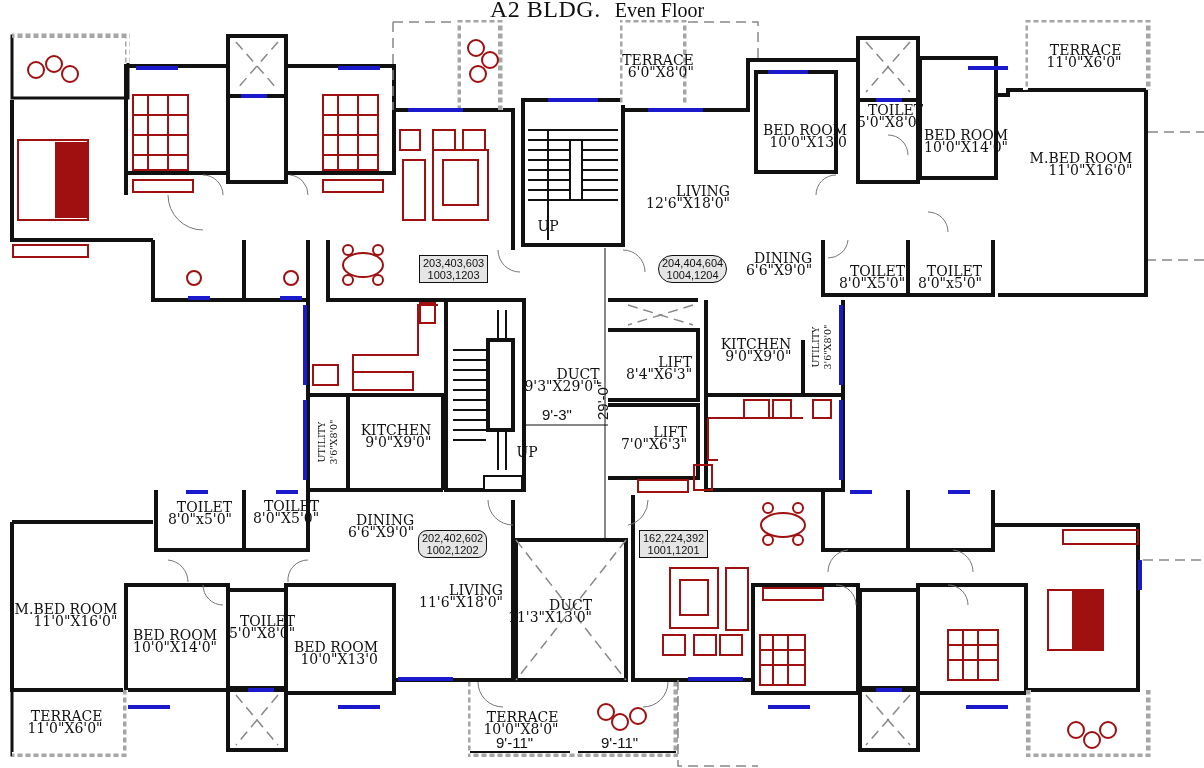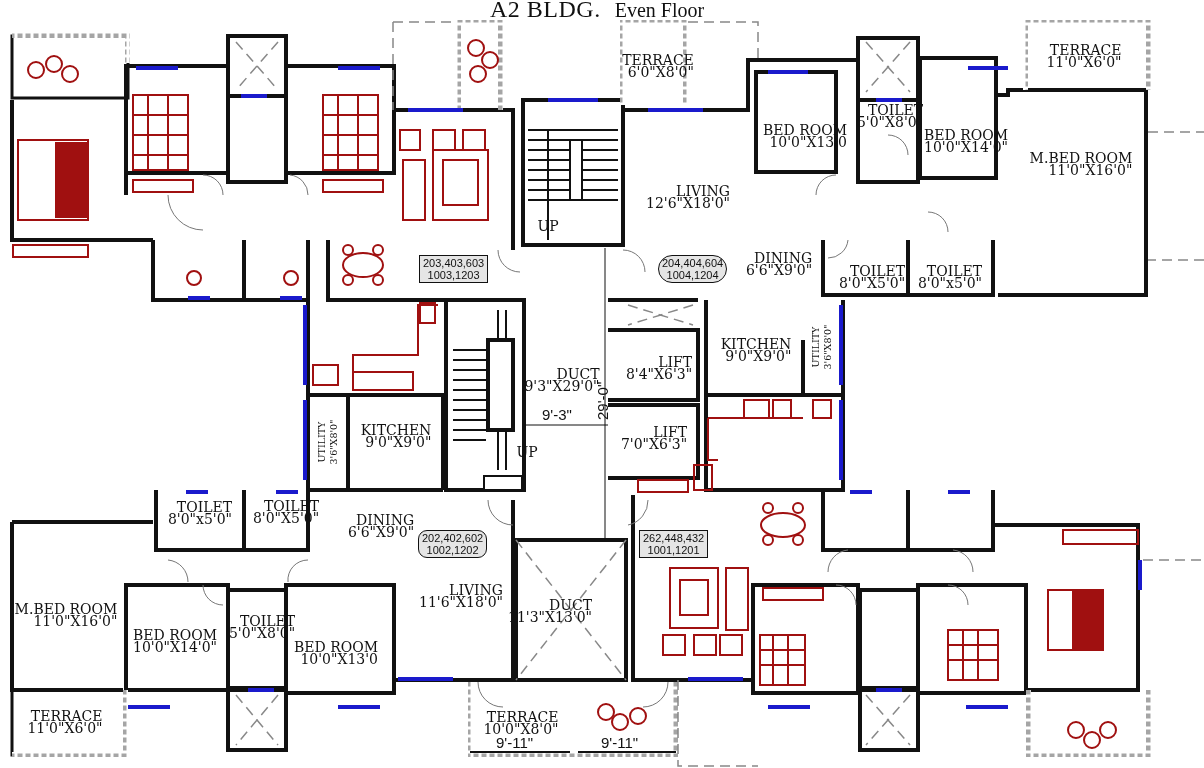--- a/index.html
+++ b/index.html
@@ -314,21 +314,21 @@
 </div>
 <div class="unitbox" style="left:650px;top:255px;border-radius:14px;">
   <div>204,404,604</div>
   <div>1004,1204</div>
 </div>
 <div class="unitbox" style="left:410px;top:530px;border-radius:9px;">
   <div>202,402,602</div>
   <div>1002,1202</div>
 </div>
 <div class="unitbox" style="left:631px;top:530px;">
-  <div>262,448,432</div>
+  <div>162,224,392</div>
   <div>1001,1201</div>
 </div>
 
 <div class="lbl" style="left:650px;top:66px">
       <span class="n">TERRACE</span>
       <span class="d">6'0"X8'0"</span>
     </div>
 <div class="lbl" style="left:1076px;top:56px">
       <span class="n">TERRACE</span>
       <span class="d">11'0"X6'0"</span>

